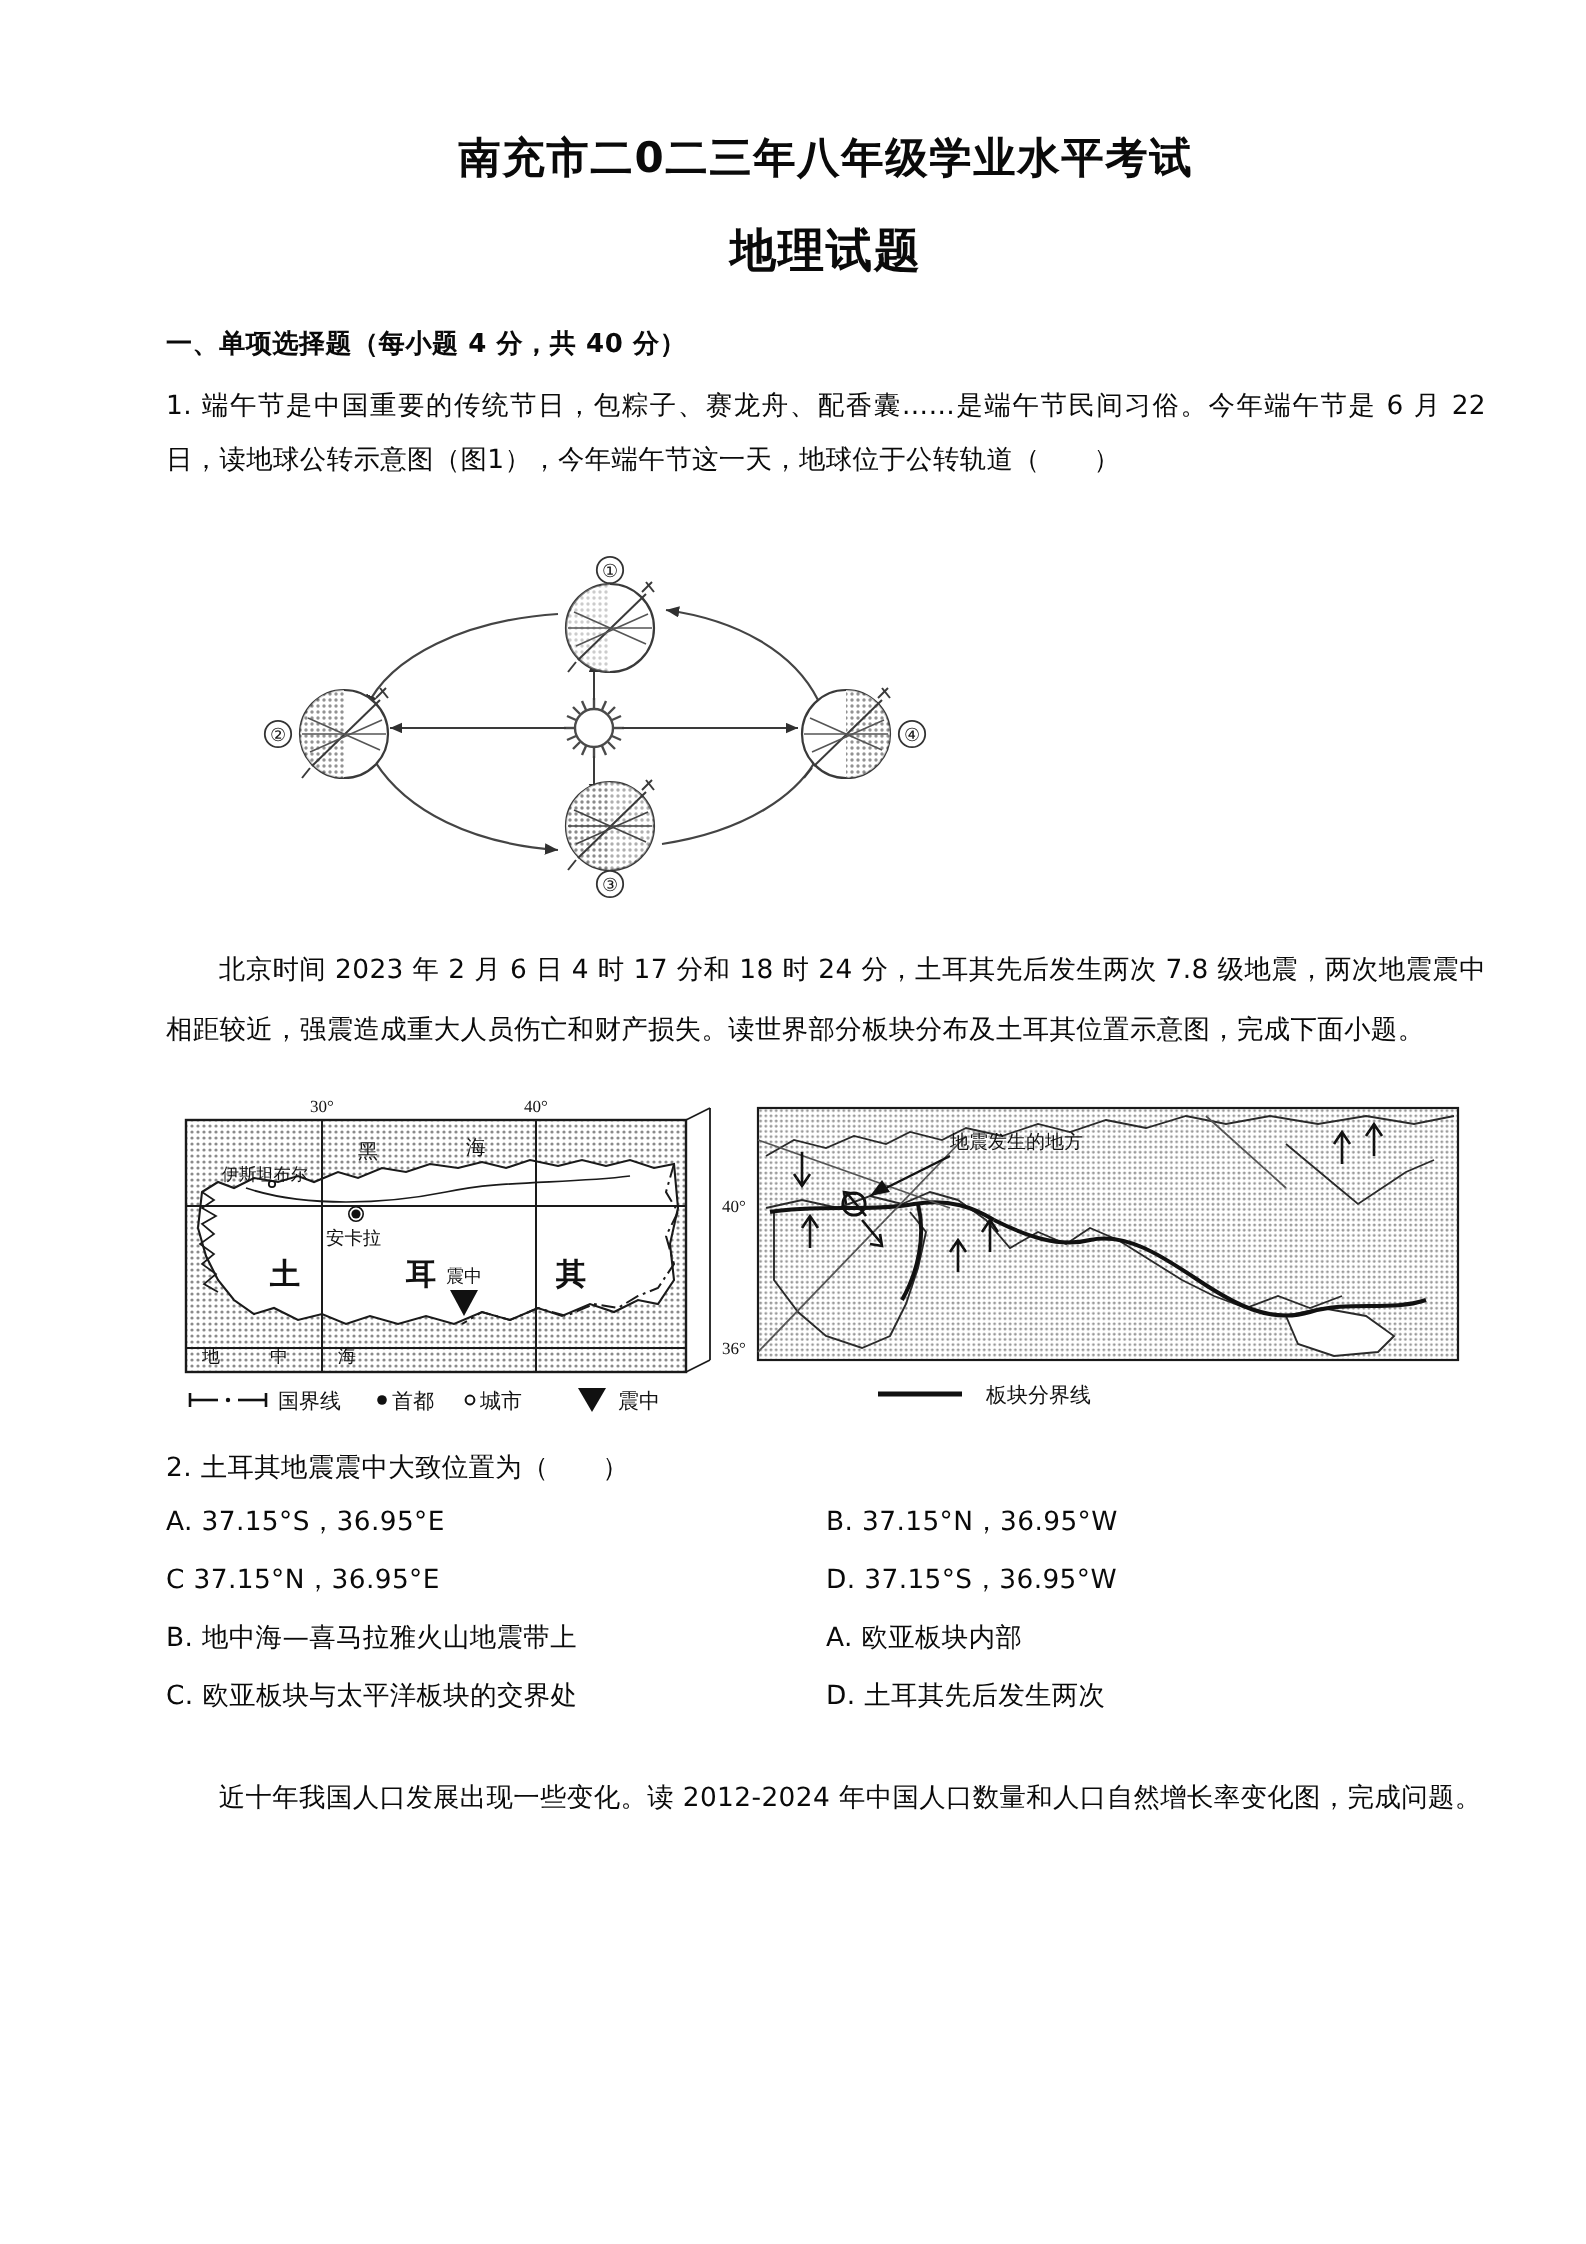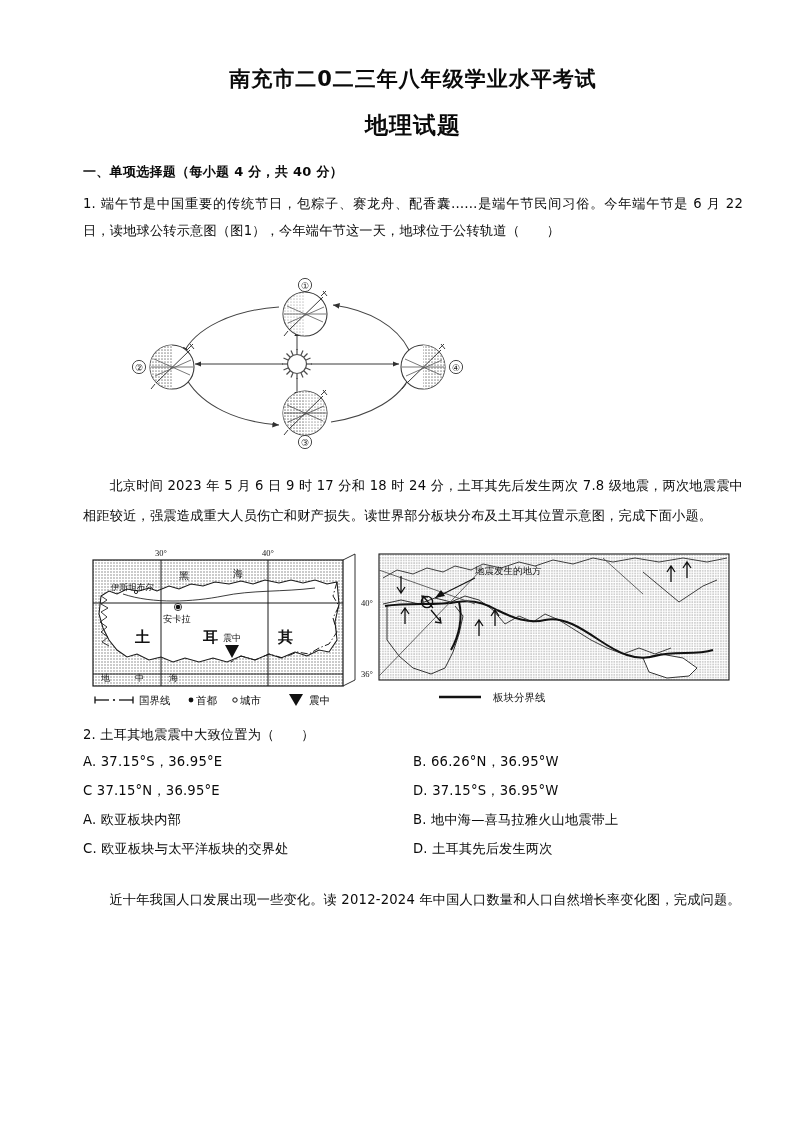--- a/index.html
+++ b/index.html
@@ -215,21 +215,21 @@
           <line x1="356" y1="99" x2="361" y2="94" stroke="#3a3a3a" stroke-width="1"></line>
           <line x1="358" y1="94" x2="362" y2="99" stroke="#3a3a3a" stroke-width="1"></line>
           <line x1="323" y1="134" x2="319" y2="139" stroke="#3a3a3a" stroke-width="1"></line>
           <circle cx="373" cy="117" r="6.6" fill="#fff" stroke="#333" stroke-width="0.9"></circle>
           <text x="373" y="120.6" text-anchor="middle" font-size="9" fill="#1a1a1a" class="cjk">④</text>
         </g>
       </svg>
     </div>
 
 
-    <div class="passage cjk" style="margin-top:16px;">北京时间 2023 年 5 月 6 日 9 时 17 分和 18 时 24 分，土耳其先后发生两次 7.8 级地震，两次地震震中相距较近，强震造成重大人员伤亡和财产损失。读世界部分板块分布及土耳其位置示意图，完成下面小题。</div>
+    <div class="passage cjk" style="margin-top:16px;">北京时间 2023 年 2 月 6 日 4 时 17 分和 18 时 24 分，土耳其先后发生两次 7.8 级地震，两次地震震中相距较近，强震造成重大人员伤亡和财产损失。读世界部分板块分布及土耳其位置示意图，完成下面小题。</div>
 
     <div class="fig-maps">
       <svg width="660" height="172" viewBox="0 0 660 172" xmlns="http://www.w3.org/2000/svg">
         <defs>
           <pattern id="sea" patternUnits="userSpaceOnUse" width="3" height="3">
             <rect width="3" height="3" fill="#ffffff"></rect>
             <circle cx="1" cy="1" r="0.8" fill="#8a8a8a"></circle>
           </pattern>
           <pattern id="sea2" patternUnits="userSpaceOnUse" width="2.6" height="2.6">
             <rect width="2.6" height="2.6" fill="#ffffff"></rect>
@@ -365,30 +365,30 @@
         <g>
           <line x1="356" y1="153" x2="398" y2="153" stroke="#111" stroke-width="2.4"></line>
           <text x="410" y="157" font-size="10.5" fill="#111" class="cjk">板块分界线</text>
         </g>
       </svg>
     </div>
 
     <div class="q-number-line cjk" style="margin-top:6px;">2. 土耳其地震震中大致位置为（　　）</div>
     <div class="options two-col cjk">
       <div>A. 37.15°S，36.95°E</div>
-      <div>B. 66.26°N，36.95°W</div>
+      <div>B. 37.15°N，36.95°W</div>
     </div>
     <div class="options two-col cjk">
       <div>C  37.15°N，36.95°E</div>
       <div>D. 37.15°S，36.95°W</div>
     </div>
 
     <div class="options two-col cjk">
+      <div>B. 地中海—喜马拉雅火山地震带上</div>
       <div>A. 欧亚板块内部</div>
-      <div>B. 地中海—喜马拉雅火山地震带上</div>
     </div>
     <div class="options two-col cjk">
       <div>C. 欧亚板块与太平洋板块的交界处</div>
       <div>D. 土耳其先后发生两次</div>
     </div>
 
     <div class="passage cjk" style="margin-top:22px;">近十年我国人口发展出现一些变化。读 2012-2024 年中国人口数量和人口自然增长率变化图，完成问题。</div>
 
   </div>
 </div>

